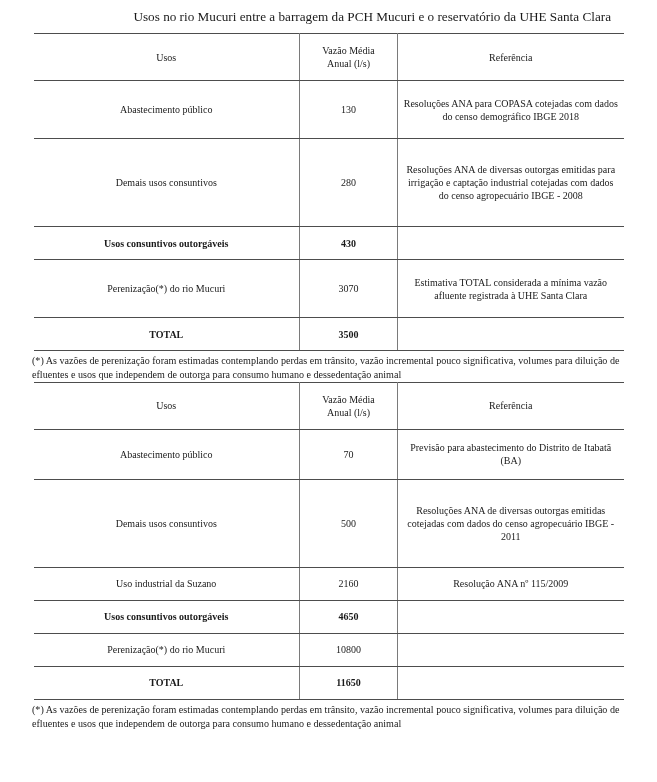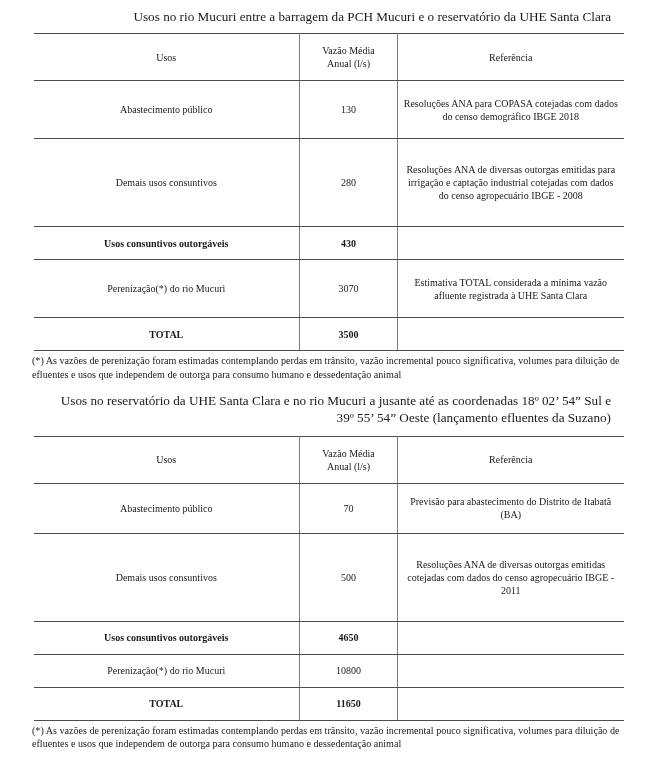--- a/index.html
+++ b/index.html
@@ -122,21 +122,20 @@
       <tr>
         <td class="row-1 bold">TOTAL</td>
         <td class="row-1 bold">3500</td>
         <td class="row-1"></td>
       </tr>
     </tbody>
   </table>
 
   <div class="footnote">(*) As vazões de perenização foram estimadas contemplando perdas em trânsito, vazão incremental pouco significativa, volumes para diluição de efluentes e usos que independem de outorga para consumo humano e dessedentação animal</div>
 
-  <div class="caption caption-2">Usos no reservatório da UHE Santa Clara e no rio Mucuri a jusante até as coordenadas 18º 02’ 54” Sul e 39º 55’ 54” Oeste (lançamento efluentes da Suzano)</div>
 
   <table class="doc-table">
     <colgroup>
       <col class="c-usos">
         <col class="c-vazao">
         <col class="c-ref">
     </colgroup>
     <tbody>
       <tr>
         <td class="hdr">Usos</td>
@@ -152,20 +151,25 @@
         <td class="tall-2">70</td>
         <td class="tall-2">Previsão para abastecimento do Distrito de Itabatã (BA)</td>
       </tr>
 
       <tr>
         <td class="tall-4">Demais usos consuntivos</td>
         <td class="tall-4">500</td>
         <td class="tall-4">Resoluções ANA de diversas outorgas emitidas cotejadas com dados do censo agropecuário IBGE - 2011</td>
       </tr>
 
+      <tr>
+        <td class="row-1">Uso industrial da Suzano</td>
+        <td class="row-1">2160</td>
+        <td class="row-1">Resolução ANA nº 115/2009</td>
+      </tr>
 
       <tr>
         <td class="row-1 bold">Usos consuntivos outorgáveis</td>
         <td class="row-1 bold">4650</td>
         <td class="row-1"></td>
       </tr>
 
       <tr>
         <td class="row-1">Perenização(*) do rio Mucuri</td>
         <td class="row-1">10800</td>

